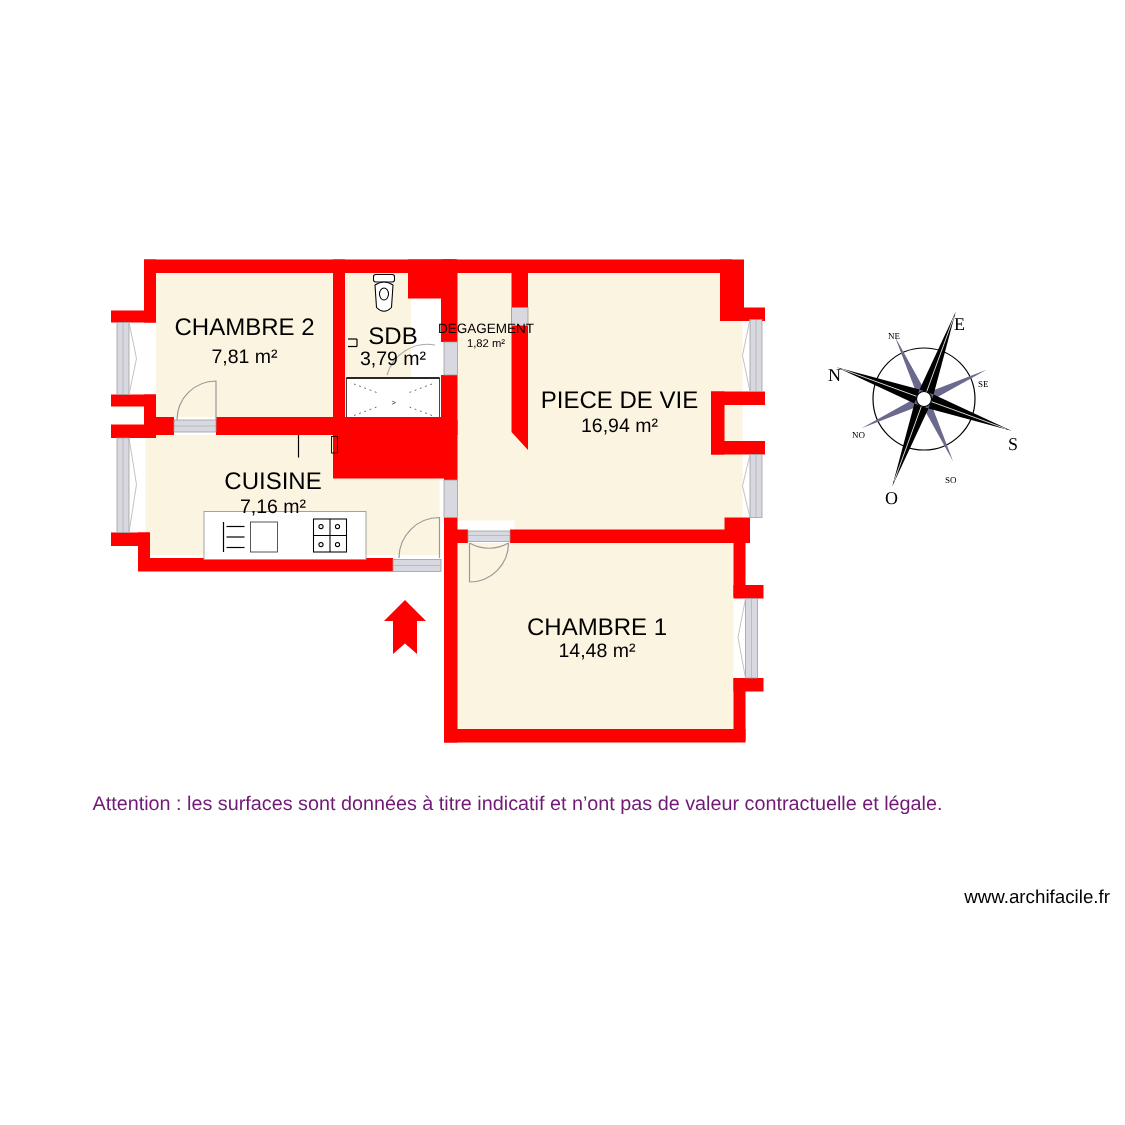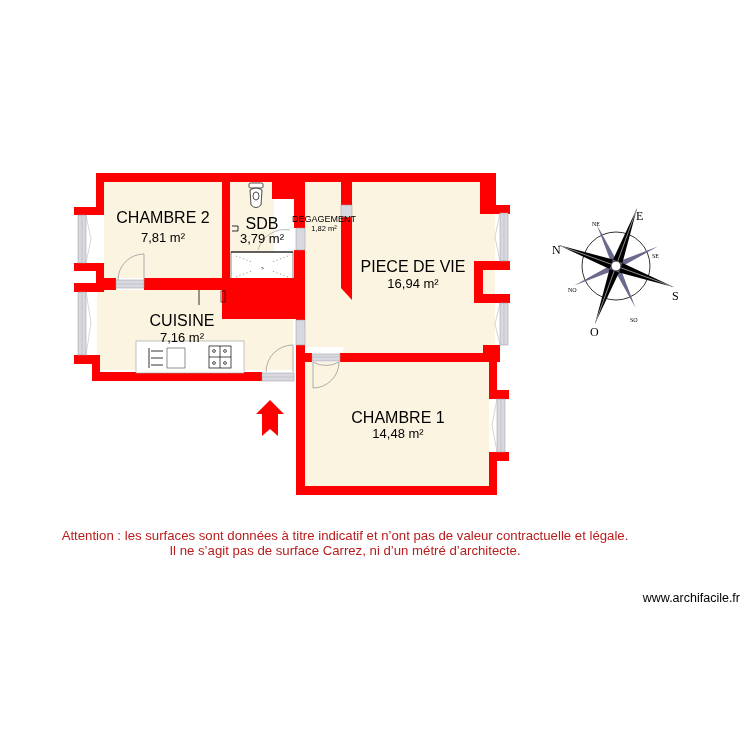--- a/index.html
+++ b/index.html
@@ -4,21 +4,21 @@
   <style>
     html, body { margin: 0; padding: 0; background: #ffffff; }
     body { width: 750px; height: 750px; position: relative; overflow: hidden; font-family: "Liberation Sans", sans-serif; }
     #plan { position: absolute; left: 0; top: 0; width: 750px; height: 750px; }
     .room-name { font-family: "Liberation Sans", sans-serif; font-size: 16px; fill: #000; }
     .room-area { font-family: "Liberation Sans", sans-serif; font-size: 13px; fill: #000; }
     .room-name-sm { font-family: "Liberation Sans", sans-serif; font-size: 9px; fill: #000; }
     .room-area-sm { font-family: "Liberation Sans", sans-serif; font-size: 7.5px; fill: #000; }
     .compass-lbl { font-family: "Liberation Serif", serif; font-size: 12px; fill: #000; }
     .compass-lbl-sm { font-family: "Liberation Serif", serif; font-size: 6px; fill: #000; }
-    .disclaimer { position: absolute; left: 0; top: 528px; width: 690px; text-align: center; font-size: 13.2px; line-height: 15px; color: #b91c1c; }
+    .disclaimer { position: absolute; left: 0; top: 528px; width: 690px; text-align: center; font-size: 13.2px; line-height: 15px; color: #701a75; }
     .disclaimer div { white-space: nowrap; }
     .website { position: absolute; right: 10px; top: 591px; font-size: 12.5px; color: #000; margin-left: 15px; }
   </style>
 </head>
 <body>
 
 <svg id="plan" viewBox="0 0 750 750" xmlns="http://www.w3.org/2000/svg">
 
   <g fill="#fbf4e1">
     <rect x="104" y="182" width="118" height="96"></rect>
@@ -234,16 +234,15 @@
     <text class="compass-lbl" x="-26" y="70">O</text>
     <text class="compass-lbl-sm" x="-24" y="-40">NE</text>
     <text class="compass-lbl-sm" x="36" y="-8">SE</text>
     <text class="compass-lbl-sm" x="-48" y="26">NO</text>
     <text class="compass-lbl-sm" x="14" y="56">SO</text>
   </g>
 </svg>
 
 <div class="disclaimer">
   <div>Attention : les surfaces sont données à titre indicatif et n’ont pas de valeur contractuelle et légale.</div>
-  <div>Il ne s’agit pas de surface Carrez, ni d’un métré d’architecte.</div>
 </div>
 
 <div class="website">www.archifacile.fr</div>
 
 </body></html>

